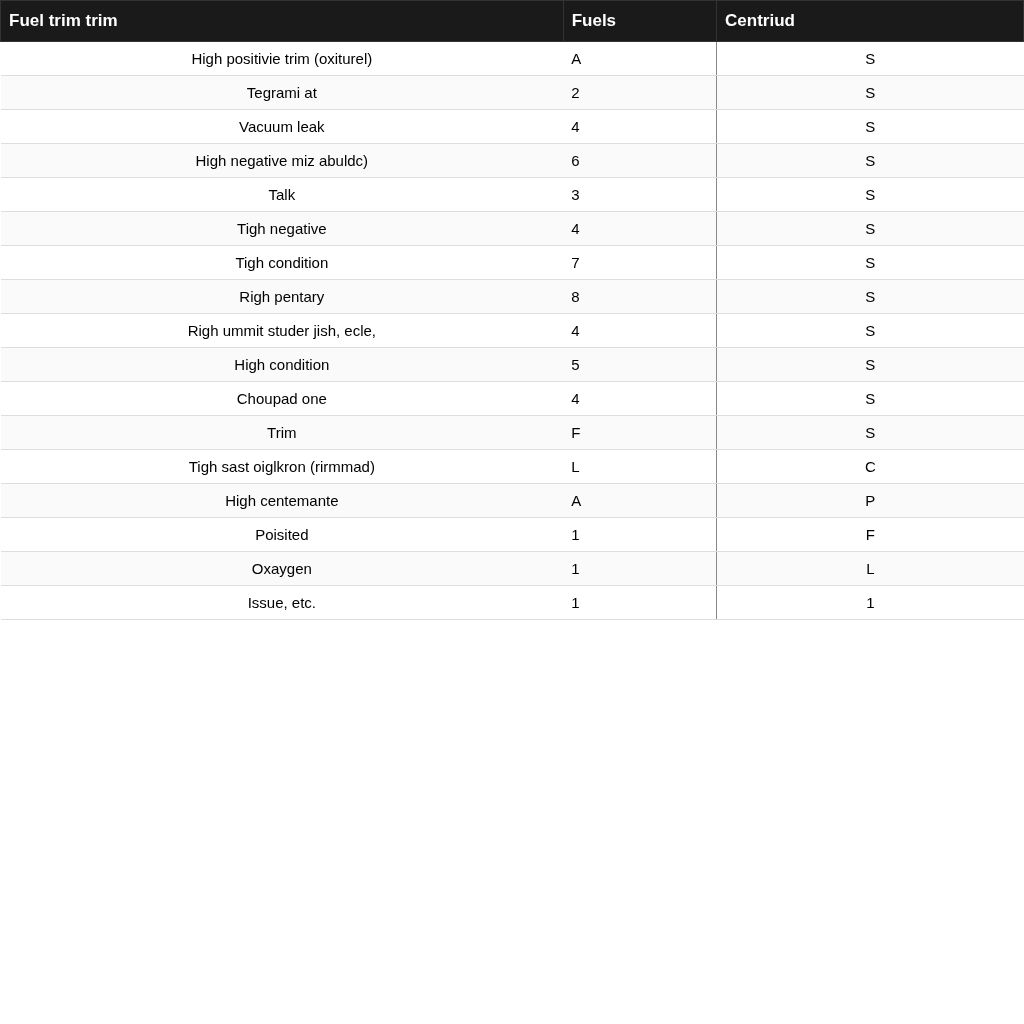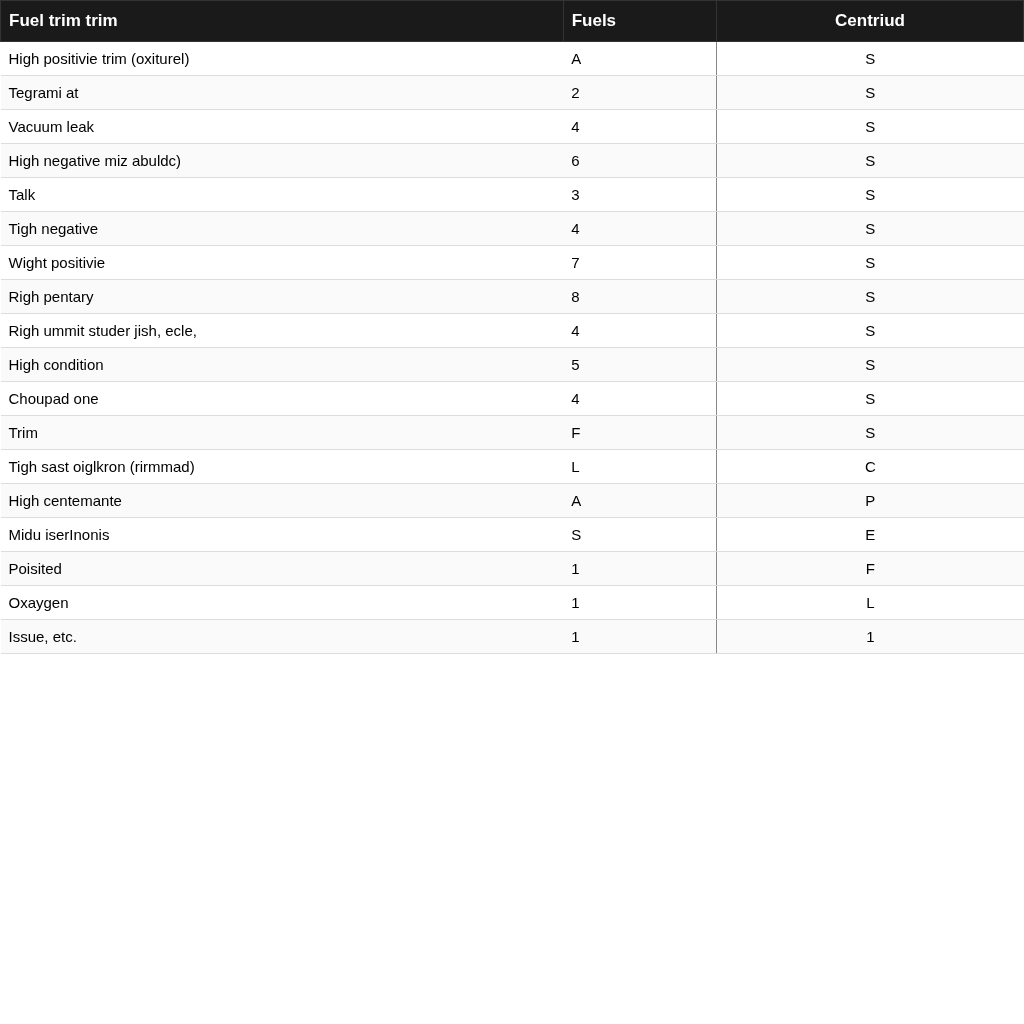--- a/index.html
+++ b/index.html
@@ -26,21 +26,20 @@
       background-color: #1a1a1a;
       color: #ffffff;
       font-weight: bold;
       font-size: 17px;
       padding: 10px 8px;
       text-align: left;
       border: 1px solid #333;
     }
 
     .table-container th.col-centriud {
-      text-align: center;
     }
 
     .table-container td {
       padding: 8px 8px;
       border-bottom: 1px solid #ddd;
       vertical-align: middle;
       color: #000000;
       font-size: 15px;
     }
 
@@ -48,20 +47,21 @@
       text-align: left;
     }
 
     .table-container td.col-centriud {
       text-align: center;
       border-left: 1px solid #888;
     }
 
     .col-trim {
       width: 55%;
+      text-align: center;
     }
 
     .col-fuels {
       width: 15%;
     }
 
     .col-centriud {
       width: 30%;
     }
 
@@ -105,21 +105,21 @@
         <td class="col-trim">Talk</td>
         <td class="col-fuels">3</td>
         <td class="col-centriud">S</td>
       </tr>
       <tr>
         <td class="col-trim">Tigh negative</td>
         <td class="col-fuels">4</td>
         <td class="col-centriud">S</td>
       </tr>
       <tr>
-        <td class="col-trim">Wight positivie</td>
+        <td class="col-trim">Tigh condition</td>
         <td class="col-fuels">7</td>
         <td class="col-centriud">S</td>
       </tr>
       <tr>
         <td class="col-trim">Righ pentary</td>
         <td class="col-fuels">8</td>
         <td class="col-centriud">S</td>
       </tr>
       <tr>
         <td class="col-trim">Righ ummit studer jish, ecle,</td>
@@ -145,25 +145,20 @@
         <td class="col-trim">Tigh sast oiglkron (rirmmad)</td>
         <td class="col-fuels">L</td>
         <td class="col-centriud">C</td>
       </tr>
       <tr>
         <td class="col-trim">High centemante</td>
         <td class="col-fuels">A</td>
         <td class="col-centriud">P</td>
       </tr>
       <tr>
-        <td class="col-trim">Midu iserInonis</td>
-        <td class="col-fuels">S</td>
-        <td class="col-centriud">E</td>
-      </tr>
-      <tr>
         <td class="col-trim">Poisited</td>
         <td class="col-fuels">1</td>
         <td class="col-centriud">F</td>
       </tr>
       <tr>
         <td class="col-trim">Oxaygen</td>
         <td class="col-fuels">1</td>
         <td class="col-centriud">L</td>
       </tr>
       <tr>

